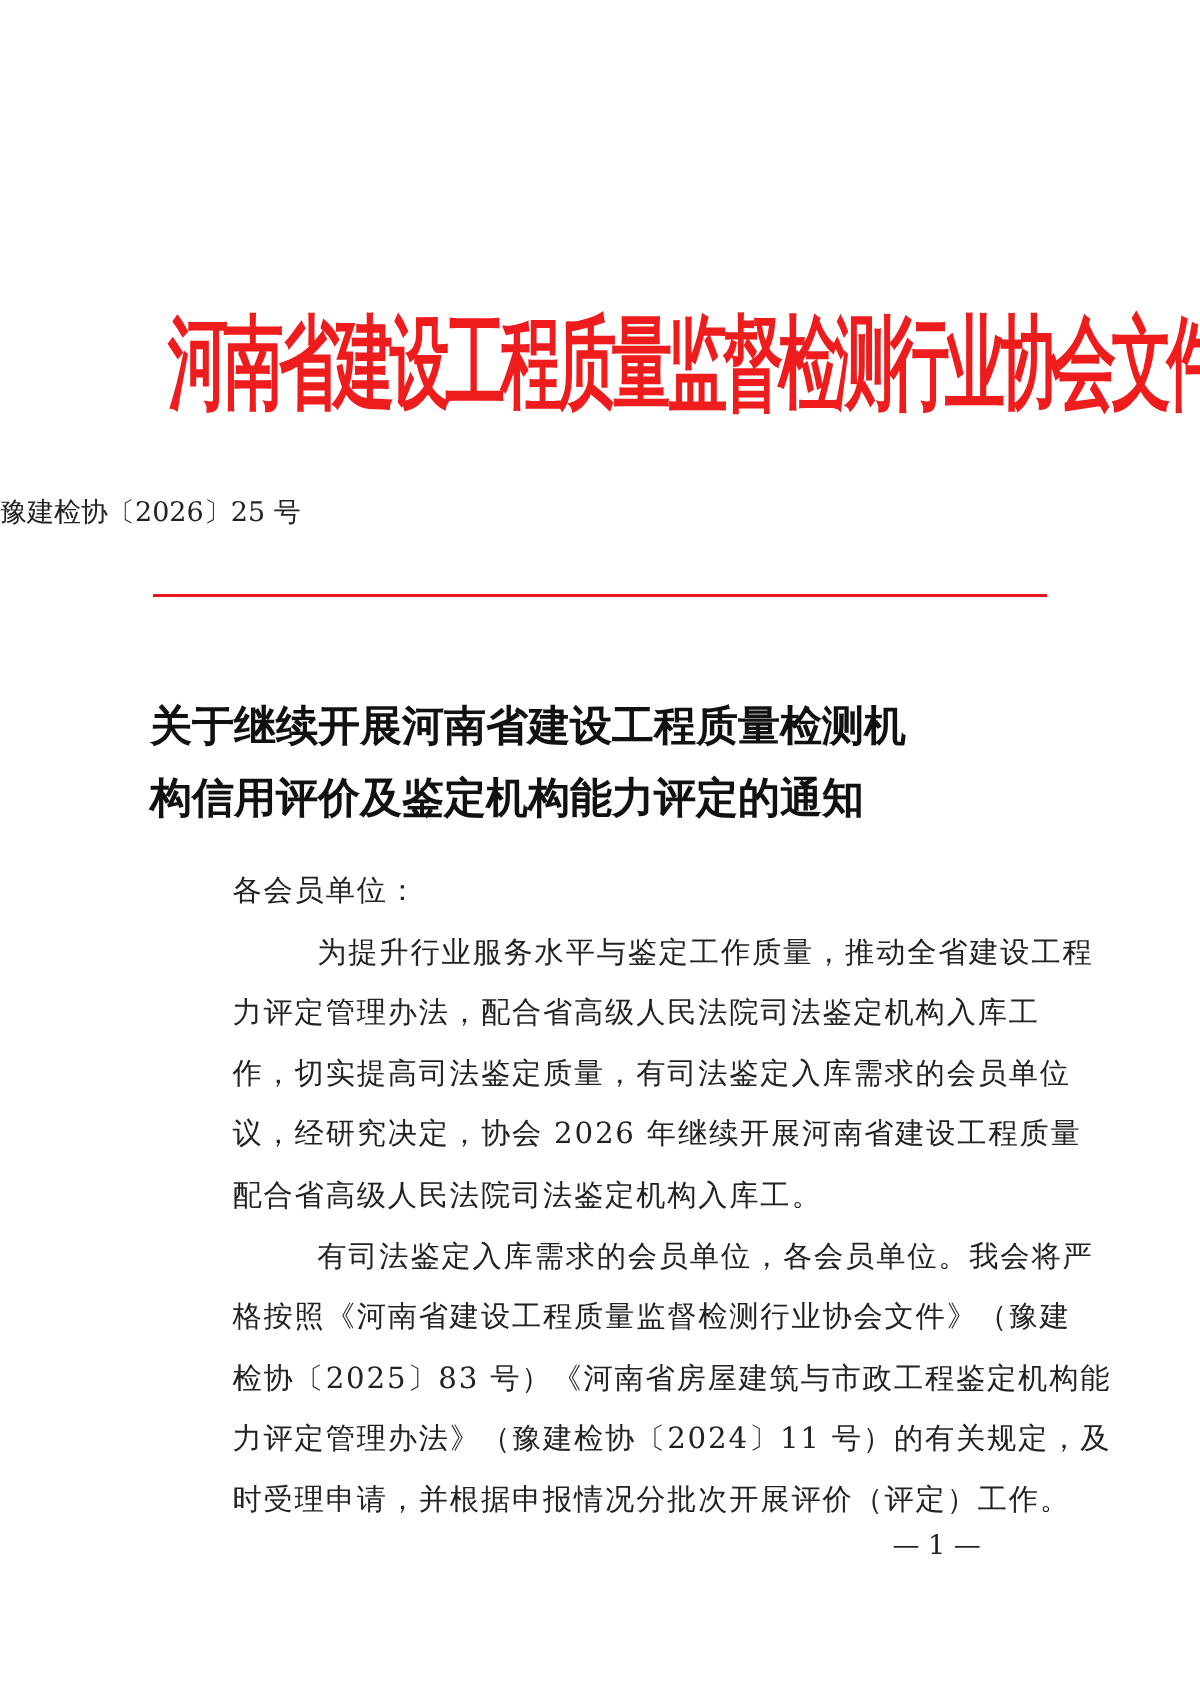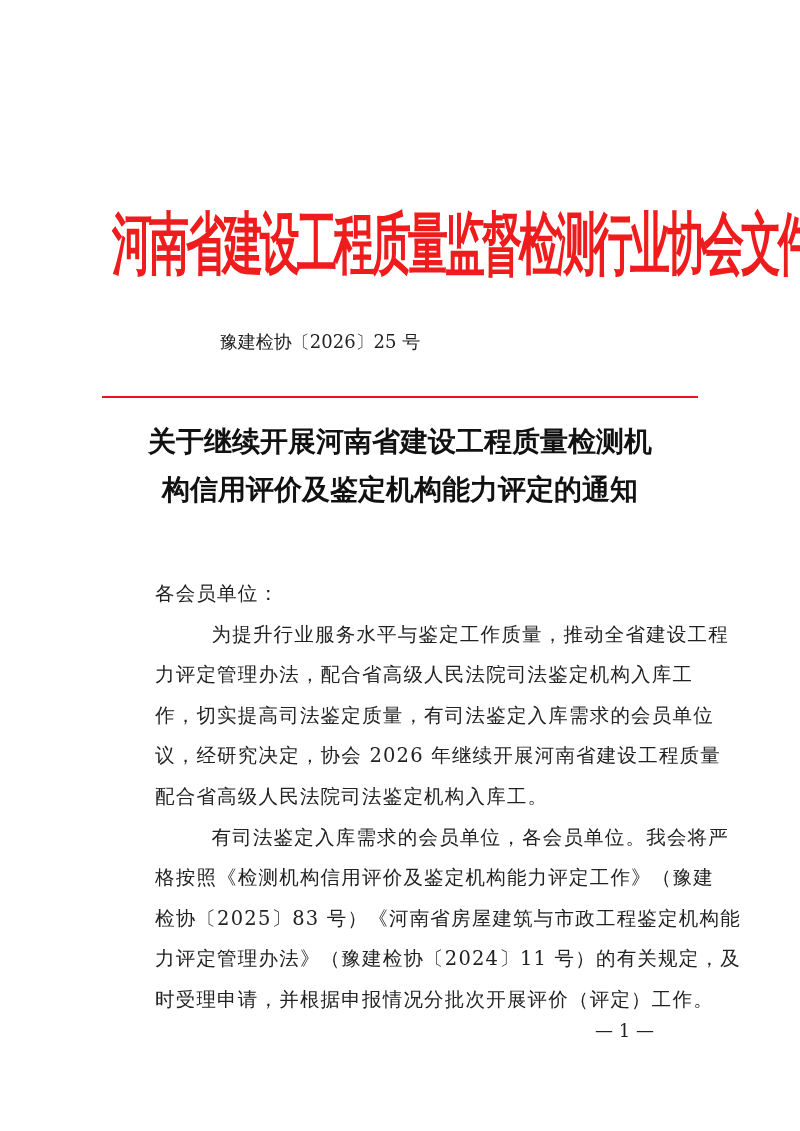--- a/index.html
+++ b/index.html
@@ -4,28 +4,28 @@
 <style>
   html, body { margin: 0; padding: 0; background: #ffffff; }
   body { width: 800px; height: 1131px; position: relative; overflow: hidden; font-family: "DejaVu Serif", "Liberation Serif", serif; color: #1a1a1a; }
   .header-title {
     position: absolute; left: 112px; top: 198px; width: 576px; height: 90px;
     color: #ee1c1c; font-family: "DejaVu Sans", "Liberation Sans", sans-serif; font-weight: bold;
     font-size: 40px; line-height: 90px; white-space: nowrap; letter-spacing: -3px;
     transform: scaleY(1.7); transform-origin: center center; text-align: center;
   }
   .doc-number {
-    position: absolute; left: 0; width: 640px; top: 328px; text-align: center;
+    position: absolute; left: 0; width: 640px; top: 328px; 
     font-size: 18px; line-height: 28px; color: #222;
   }
   .red-rule {
     position: absolute; left: 102px; top: 396px; width: 596px; height: 2px; background: #e8161c;
   }
   .notice-title {
-    position: absolute; left: 100px; width: 600px; top: 418px; text-align: center;
+    position: absolute; left: 100px; width: 600px; top: 460px; 
     font-family: "DejaVu Serif", "Liberation Serif", serif; font-weight: bold; font-size: 28px; line-height: 48px; color: #111;
   }
   .notice-title div { white-space: nowrap; }
   .body-text {
     position: absolute; left: 114px; width: 574px; top: 574px;
     font-size: 19.5px; line-height: 40.6px; color: #222; letter-spacing: 1.2px; margin-left: 41px;
   }
   .line { white-space: nowrap; height: 40.6px; }
   .indent { padding-left: 41px; text-align: right; }
   .page-num {
@@ -51,21 +51,21 @@
     <div>
       <div class="line indent">为提升行业服务水平与鉴定工作质量，推动全省建设工程</div>
       <div class="line">力评定管理办法，配合省高级人民法院司法鉴定机构入库工</div>
       <div class="line">作，切实提高司法鉴定质量，有司法鉴定入库需求的会员单位</div>
       <div class="line">议，经研究决定，协会 2026 年继续开展河南省建设工程质量</div>
       <div class="line">配合省高级人民法院司法鉴定机构入库工。</div>
     </div>
 
     <div>
       <div class="line indent">有司法鉴定入库需求的会员单位，各会员单位。我会将严</div>
-      <div class="line">格按照《检测机构信用评价及鉴定机构能力评定工作》（豫建</div>
+      <div class="line">格按照《河南省建设工程质量监督检测行业协会文件》（豫建</div>
       <div class="line">检协〔2025〕83 号）《河南省房屋建筑与市政工程鉴定机构能</div>
       <div class="line">力评定管理办法》（豫建检协〔2024〕11 号）的有关规定，及</div>
       <div class="line">时受理申请，并根据申报情况分批次开展评价（评定）工作。</div>
     </div>
   </div>
 
   <div class="page-num">— 1 —</div>
 </div>
 
 </body></html>

